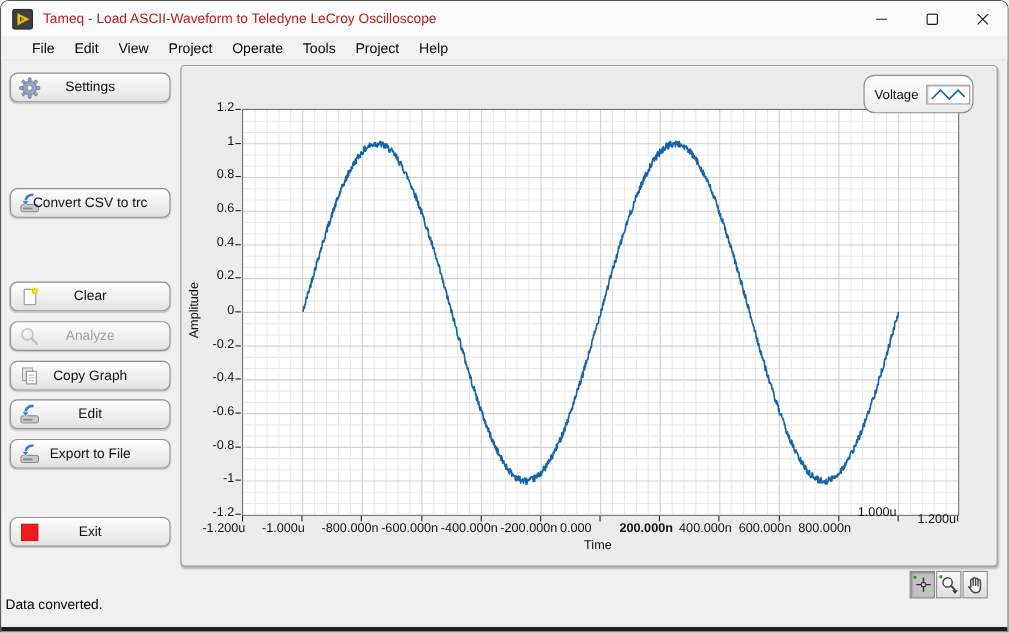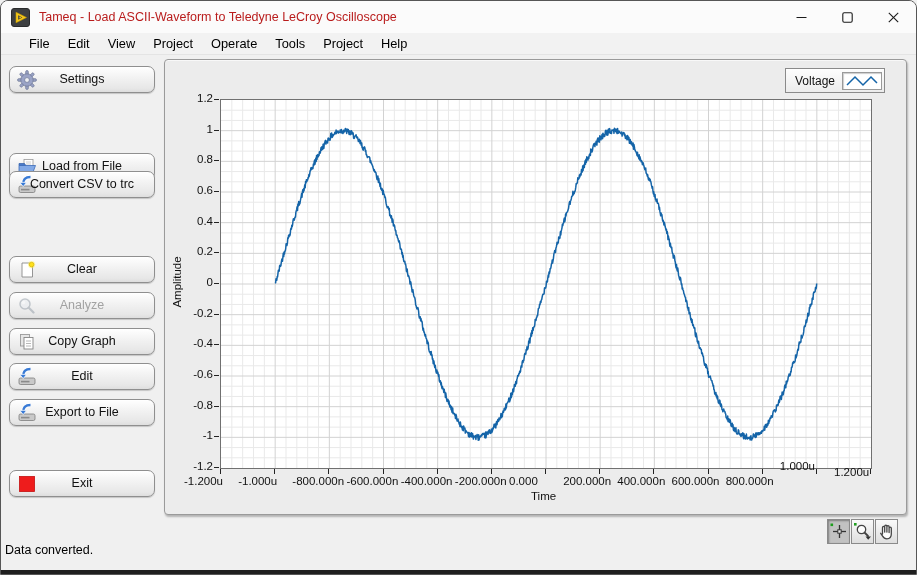--- a/index.html
+++ b/index.html
@@ -38,21 +38,21 @@
   .plot-area{position:absolute;left:55px;top:39px;width:650px;height:368px;background:#ffffff;
              border:1px solid #707070;box-sizing:content-box;}
   .plot-area svg{position:absolute;left:0;top:0;}
   .axis-lab{position:absolute;font-size:11.5px;color:#111;white-space:nowrap;}
   .ylab{transform:rotate(-90deg);transform-origin:center;}
   .tick-label{position:absolute;font-size:11.5px;color:#111;white-space:nowrap;}
   .tick-label.y{text-align:right;width:46px;}
   .tick-label.x{width:72px;}
   .tick-mark{position:absolute;background:#222;}
 
-  .legend{position:absolute;left:620px;top:8px;width:100px;height:25px;border:1px solid #8a8a8a;border-radius:0;
+  .legend{position:absolute;left:620px;top:8px;width:100px;height:35px;border:1px solid #8a8a8a;border-radius:10px;
           background:linear-gradient(#fdfdfd,#ececec);display:flex;align-items:center;box-sizing:border-box;
           box-shadow:inset 0 1px 0 #fff;}
   .legend .txt{font-size:12px;color:#111;margin-left:9px;}
   .legend .swatch{margin-left:7px;width:38px;height:16px;background:#fff;border:1px solid #9a9a9a;
                   box-shadow:inset 1px 1px 1px rgba(0,0,0,.2);display:flex;align-items:center;justify-content:center;}
 
   
   .palette{position:absolute;left:826px;top:518px;display:flex;gap:1px;}
   .pal-btn{width:23px;height:25px;border:1px solid #8a8a8a;background:linear-gradient(#fafafa,#dedede);
            display:flex;align-items:center;justify-content:center;box-sizing:border-box;}
@@ -117,30 +117,20 @@
         <rect x="8.7" y="0.6" width="2.6" height="4.5" rx="1.1" transform="rotate(270 10 10)"></rect>
         <rect x="8.7" y="0.6" width="2.6" height="4.5" rx="1.1" transform="rotate(315 10 10)"></rect>
         <circle cx="10" cy="10" r="6.2"></circle>
         <circle cx="10" cy="10" r="2.4" fill="#eef0f4"></circle>
       </g>
     </svg>
     <span class="lbl">Settings</span>
   </div>
 
 
-  <div class="side-btn" style="top:152px">
-    <svg class="ic" viewBox="0 0 20 20">
-      <rect x="7" y="2.5" width="9" height="10" fill="#ffffff" stroke="#9a9a9a" stroke-width="0.8"></rect>
-      <line x1="9" y1="5" x2="14" y2="5" stroke="#c2c2c2" stroke-width="0.8"></line>
-      <line x1="9" y1="7" x2="14" y2="7" stroke="#c2c2c2" stroke-width="0.8"></line>
-      <path d="M2 6.5 h5.5 l1.3 2 h-6.8 Z" fill="#4a79c8" stroke="#2f5ea8" stroke-width="0.7"></path>
-      <path d="M2 8.5 h16.5 l-3 8 H2 Z" fill="#82a9e6" stroke="#3a69b8" stroke-width="0.8"></path>
-    </svg>
-    <span class="lbl">Load from File</span>
-  </div>
 
   <div class="side-btn" style="top:170px">
     <svg class="ic" viewBox="0 0 20 20">
       <rect x="2" y="11" width="16" height="6.5" rx="1.6" fill="#c9c9c9" stroke="#7d7d7d" stroke-width="0.8"></rect>
       <rect x="4" y="13.8" width="8.5" height="1.6" fill="#8a8a8a"></rect>
       <path d="M13.5 2 C 8 2, 6.2 4.8, 6.2 8.6" fill="none" stroke="#ffffff" stroke-width="4"></path>
       <path d="M13.5 2 C 8 2, 6.2 4.8, 6.2 8.6" fill="none" stroke="#3a7bd5" stroke-width="2.4"></path>
       <polygon points="2.8,7.4 9.6,7.4 6.2,11.6" fill="#3a7bd5" stroke="#ffffff" stroke-width="0.7"></polygon>
     </svg>
     <span class="lbl">Convert CSV to trc</span>
@@ -347,21 +337,21 @@
         <div class="tick-label x" style="left: 127.333px; top: 415px;">-800.000n</div>
         <div class="tick-mark" style="left: 163.333px; top: 409px; width: 1px; height: 5px;"></div>
         <div class="tick-label x" style="left: 181.5px; top: 415px;">-600.000n</div>
         <div class="tick-mark" style="left: 217.5px; top: 409px; width: 1px; height: 5px;"></div>
         <div class="tick-label x" style="left: 235.667px; top: 415px;">-400.000n</div>
         <div class="tick-mark" style="left: 271.667px; top: 409px; width: 1px; height: 5px;"></div>
         <div class="tick-label x" style="left: 289.833px; top: 415px;">-200.000n</div>
         <div class="tick-mark" style="left: 325.833px; top: 409px; width: 1px; height: 5px;"></div>
         <div class="tick-label x" style="left: 344px; top: 415px;">0.000</div>
         <div class="tick-mark" style="left: 380px; top: 409px; width: 1px; height: 5px;"></div>
-        <div class="tick-label x" style="left: 398.167px; top: 415px;">200.000n</div>
+        <div class="tick-label x" style="left: 398.167px; top: 415px; font-weight: bold;">200.000n</div>
         <div class="tick-mark" style="left: 434.167px; top: 409px; width: 1px; height: 5px;"></div>
         <div class="tick-label x" style="left: 452.333px; top: 415px;">400.000n</div>
         <div class="tick-mark" style="left: 488.333px; top: 409px; width: 1px; height: 5px;"></div>
         <div class="tick-label x" style="left: 506.5px; top: 415px;">600.000n</div>
         <div class="tick-mark" style="left: 542.5px; top: 409px; width: 1px; height: 5px;"></div>
         <div class="tick-label x" style="left: 560.667px; top: 415px;">800.000n</div>
         <div class="tick-mark" style="left: 596.667px; top: 409px; width: 1px; height: 5px;"></div>
         <div class="tick-label x" style="left: 614.833px; top: 400px;">1.000u</div>
         <div class="tick-mark" style="left: 650.833px; top: 409px; width: 1px; height: 5px;"></div>
         <div class="tick-label x" style="left: 669px; top: 406px;">1.200u</div>

